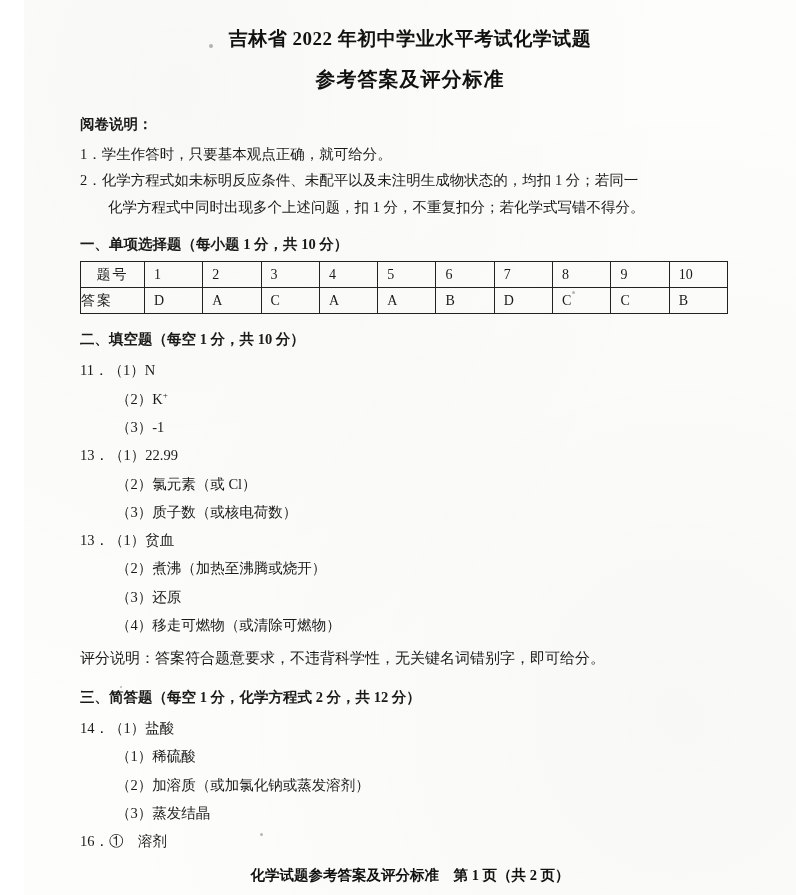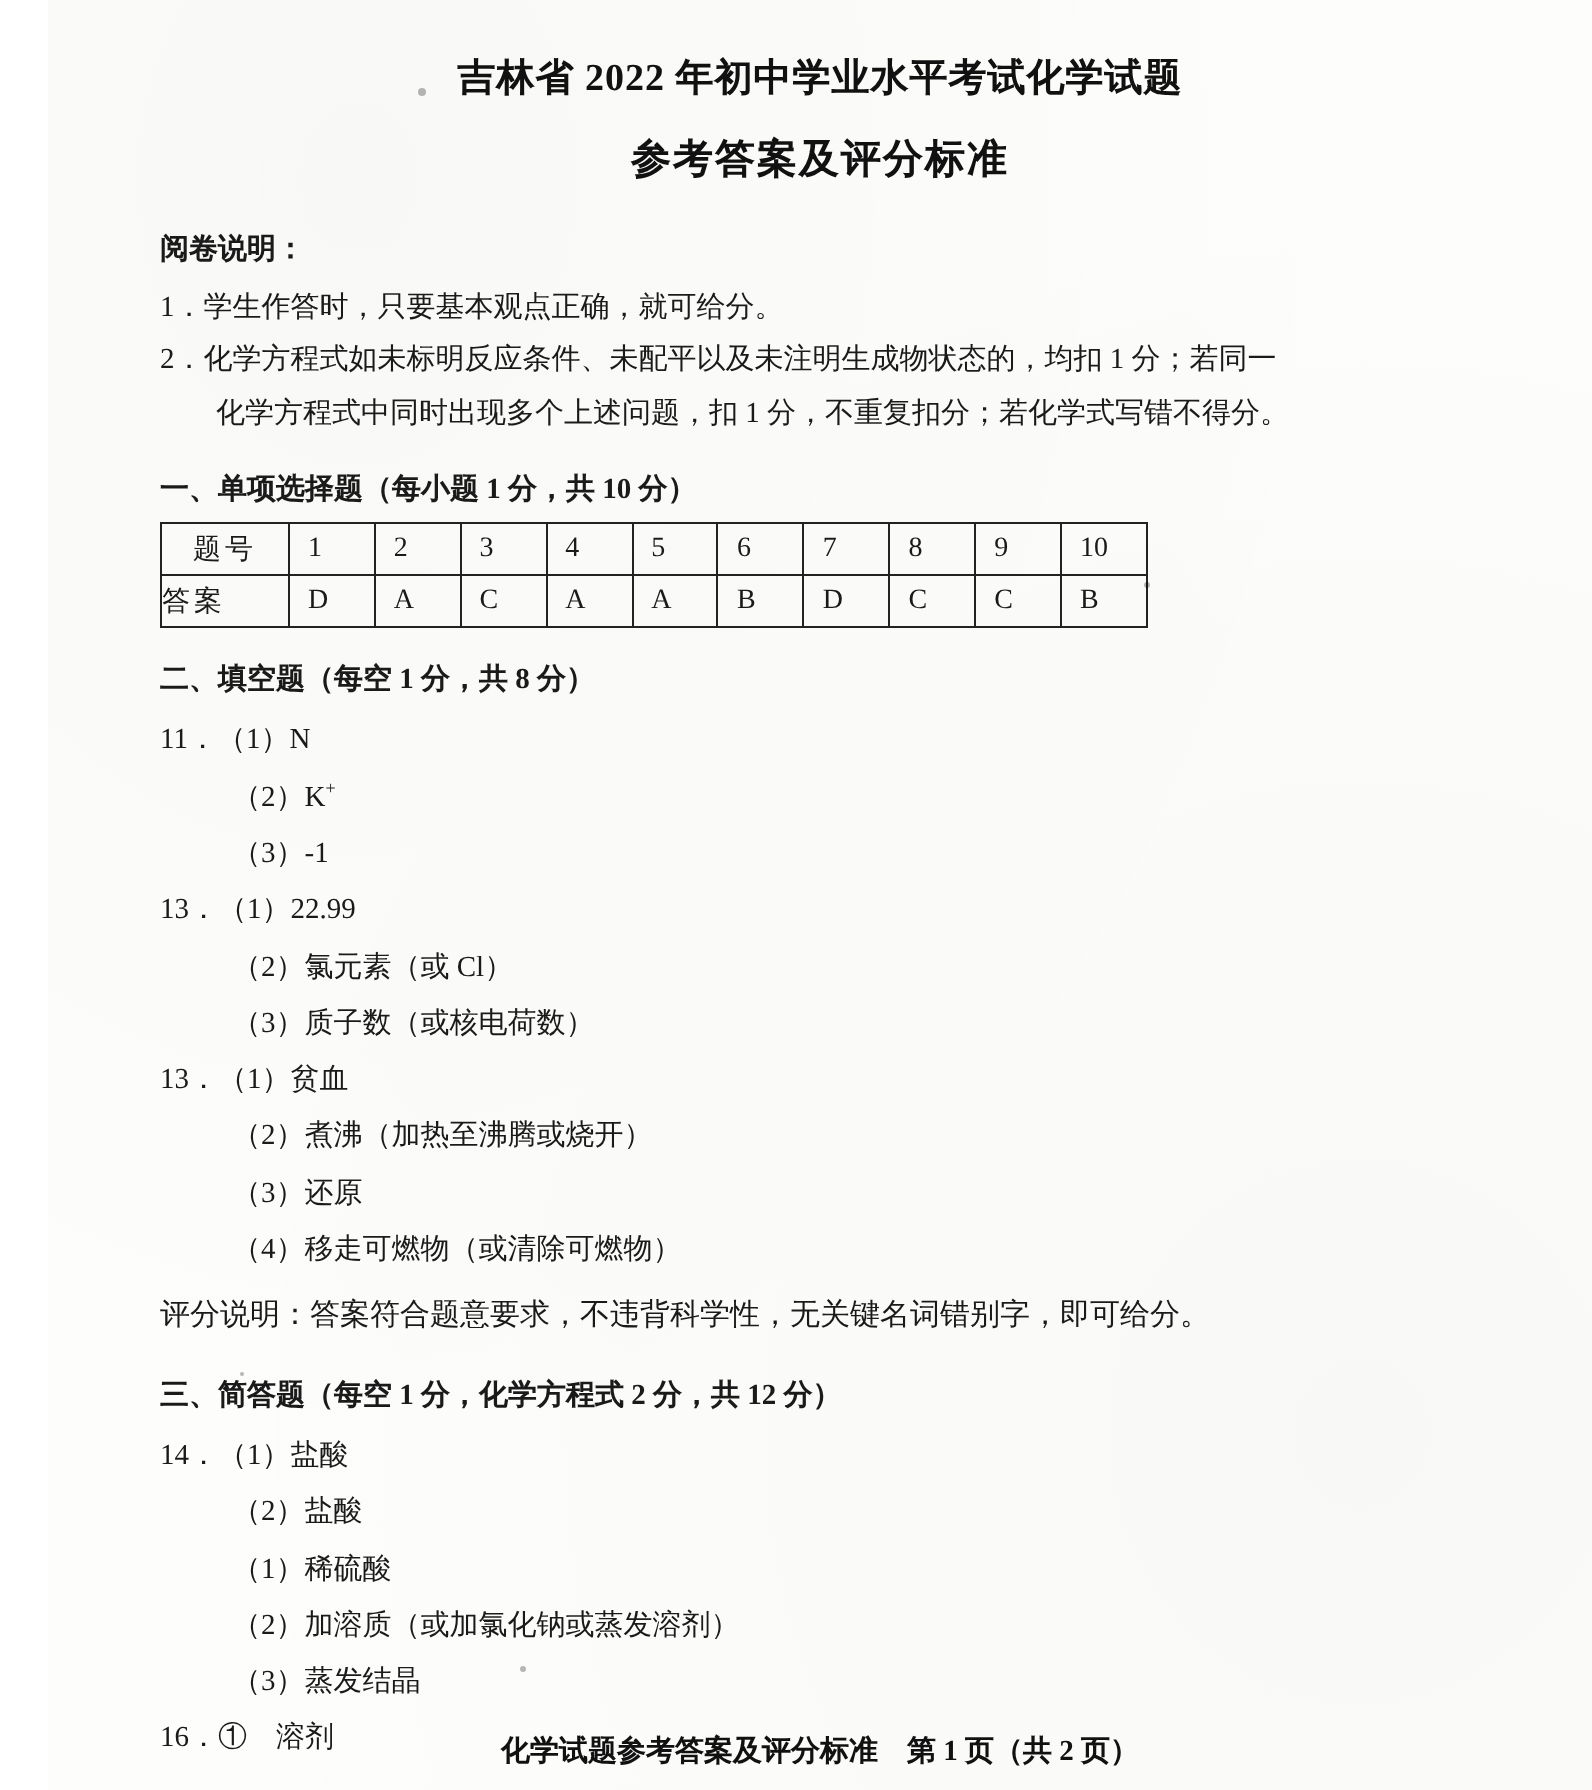--- a/index.html
+++ b/index.html
@@ -65,21 +65,21 @@
   }
 
   .section-head {
     font-size: 14.5px;
     font-weight: bold;
     margin: 16px 0 7px 0;
   }
 
   table.answers {
     border-collapse: collapse;
-    width: 494px;
+    width: 648px;
     margin: 0 0 4px 0;
     table-layout: fixed;
   }
   table.answers td {
     border: 1px solid #222;
     height: 25px;
     font-size: 14px;
     text-align: center;
     vertical-align: middle;
     padding: 0;
@@ -176,41 +176,40 @@
         <td>A</td>
         <td>B</td>
         <td>D</td>
         <td>C</td>
         <td>C</td>
         <td>B</td>
       </tr>
     </tbody>
       </table>
 
-    <div class="section-head">二、填空题（每空 1 分，共 8 分）</div>
+    <div class="section-head">二、填空题（每空 1 分，共 10 分）</div>
 
     <p class="qline lvl1">11．（1）N</p>
     <p class="qline lvl2"><span>（2）K</span><sup class="sup">+</sup></p>
     <p class="qline lvl2">（3）-1</p>
 
     <p class="qline lvl1">13．（1）22.99</p>
     <p class="qline lvl2">（2）氯元素（或 Cl）</p>
     <p class="qline lvl2">（3）质子数（或核电荷数）</p>
 
     <p class="qline lvl1">13．（1）贫血</p>
     <p class="qline lvl2">（2）煮沸（加热至沸腾或烧开）</p>
     <p class="qline lvl2">（3）还原</p>
     <p class="qline lvl2">（4）移走可燃物（或清除可燃物）</p>
 
     <p class="explain">评分说明：答案符合题意要求，不违背科学性，无关键名词错别字，即可给分。</p>
 
     <div class="section-head">三、简答题（每空 1 分，化学方程式 2 分，共 12 分）</div>
 
     <p class="qline lvl1">14．（1）盐酸</p>
-    <p class="qline lvl2">（2）盐酸</p>
     <p class="qline lvl2">（1）稀硫酸</p>
 
     <p class="qline lvl2">（2）加溶质（或加氯化钠或蒸发溶剂）</p>
     <p class="qline lvl2">（3）蒸发结晶</p>
 
     <p class="qline lvl1">16．①　溶剂</p>
 
   </div>
 
   <div class="footer">化学试题参考答案及评分标准　第 1 页（共 2 页）</div>

